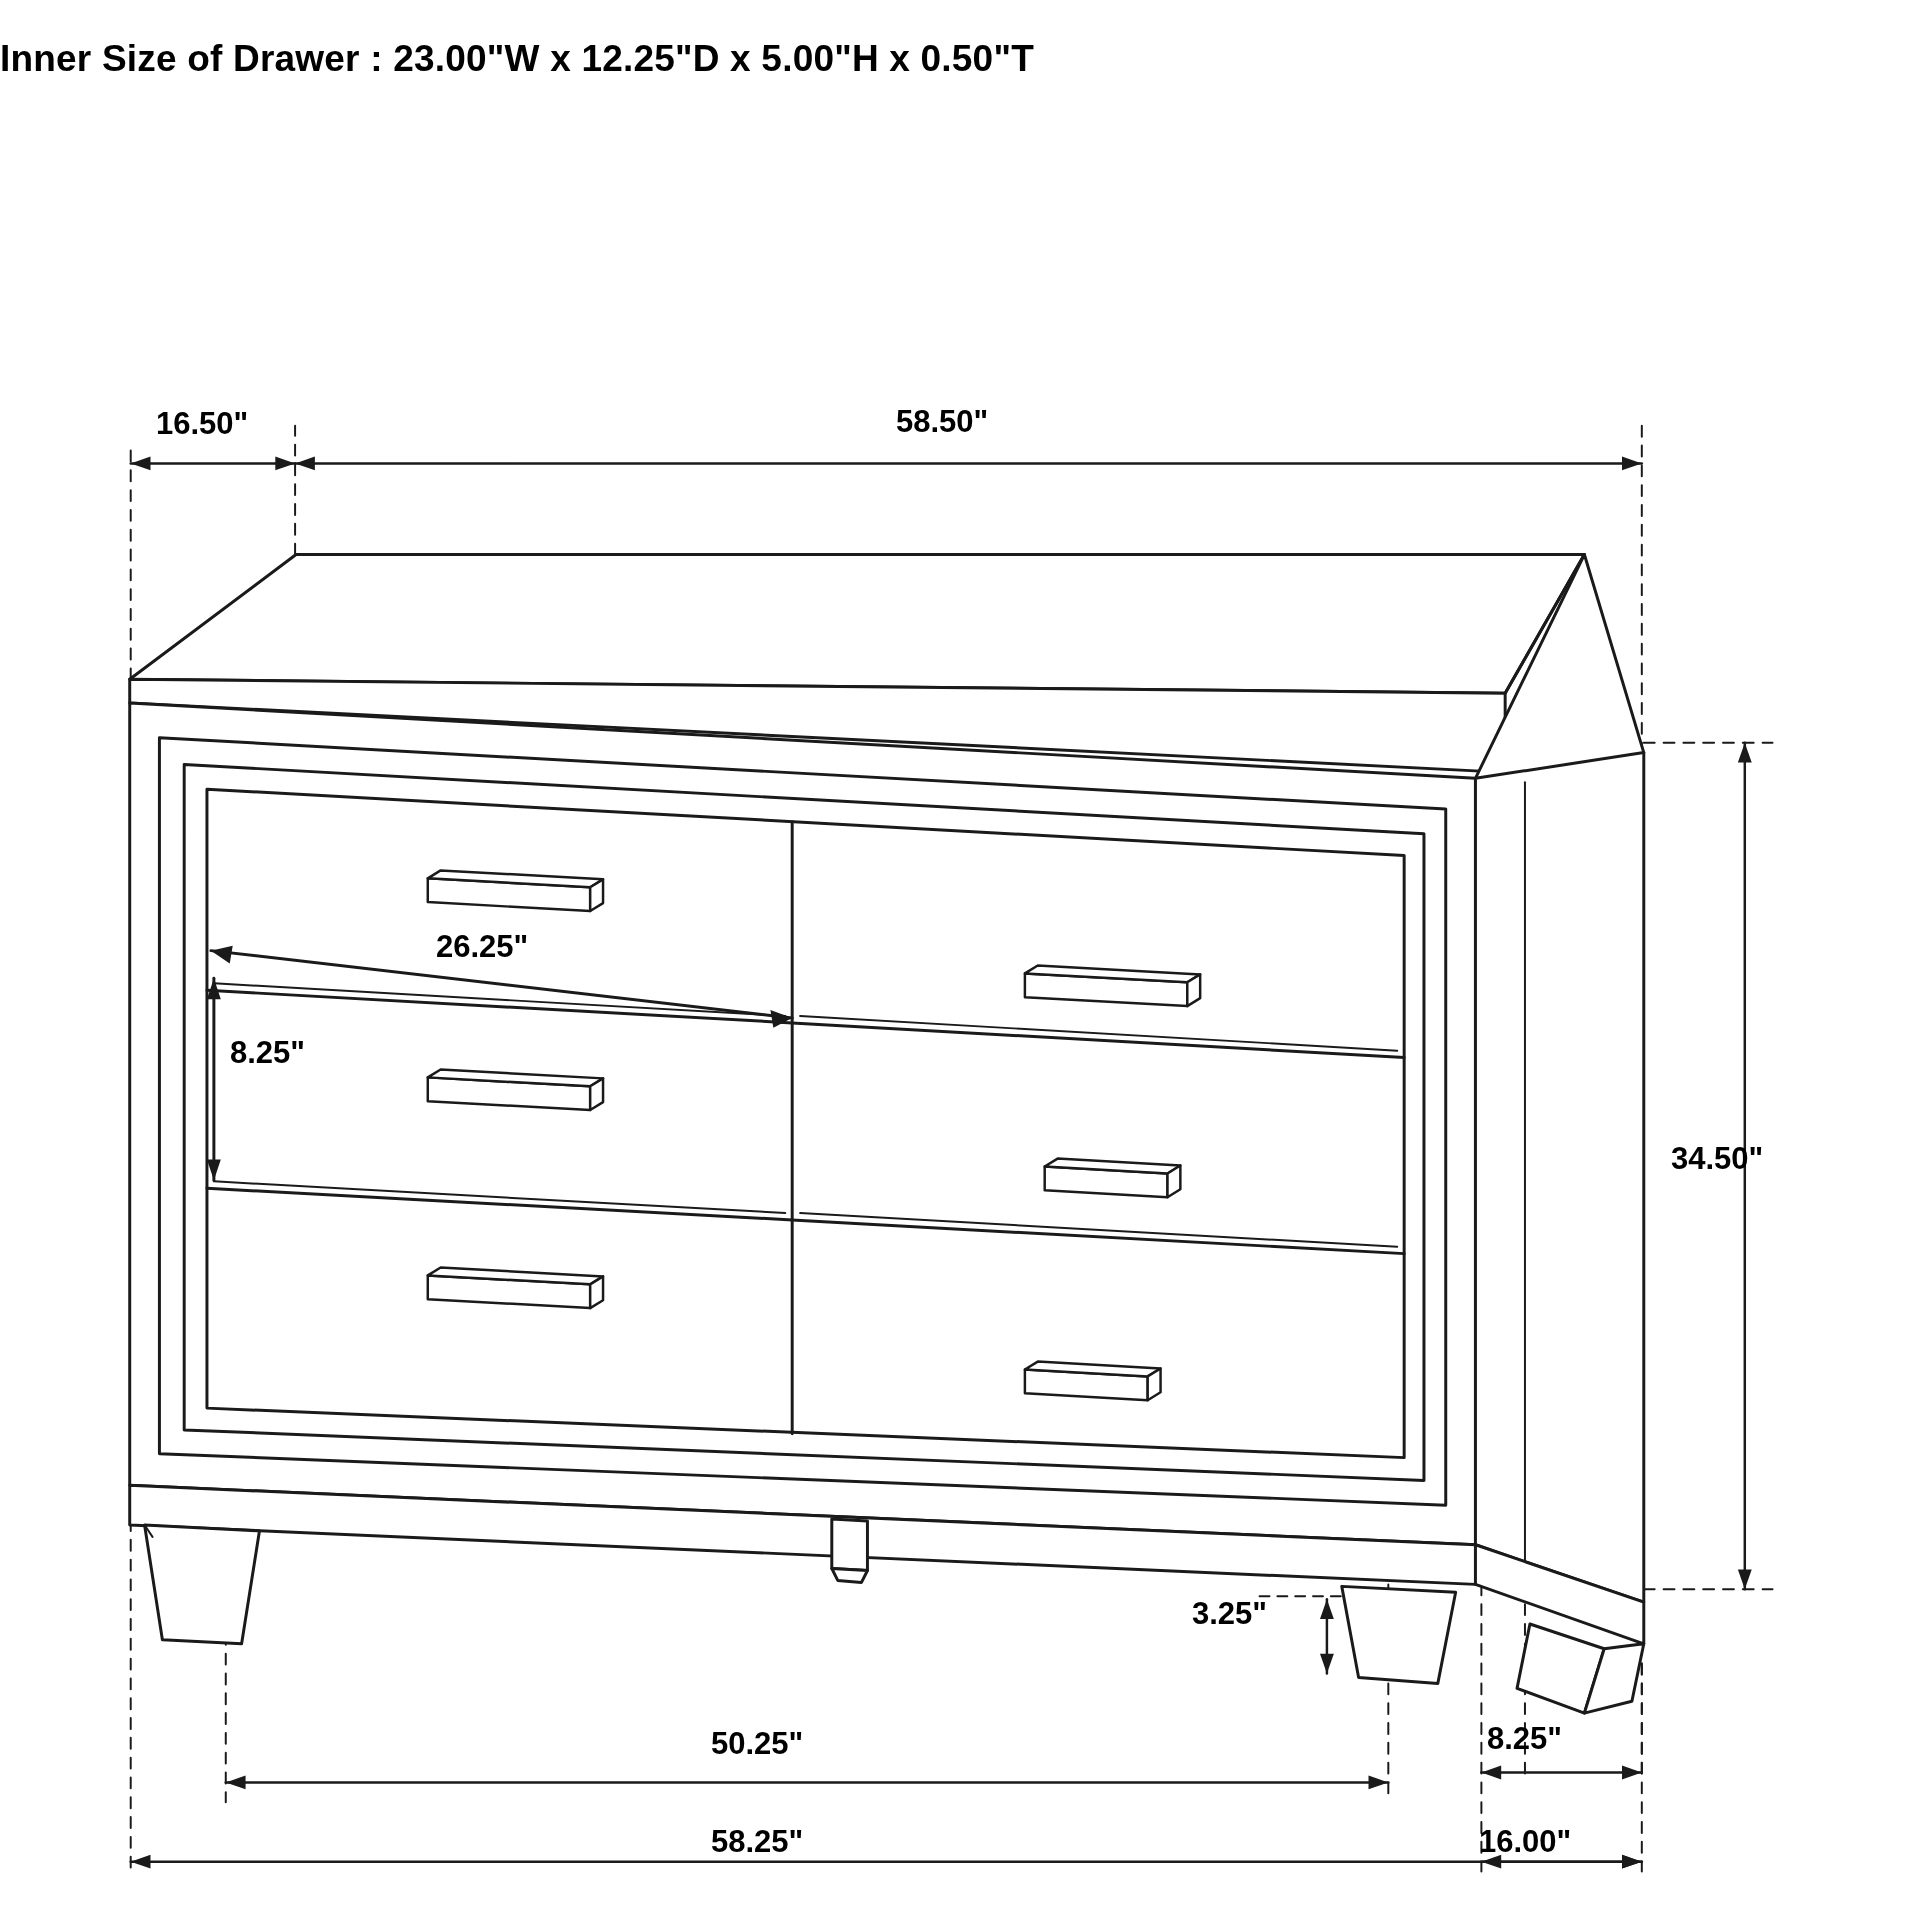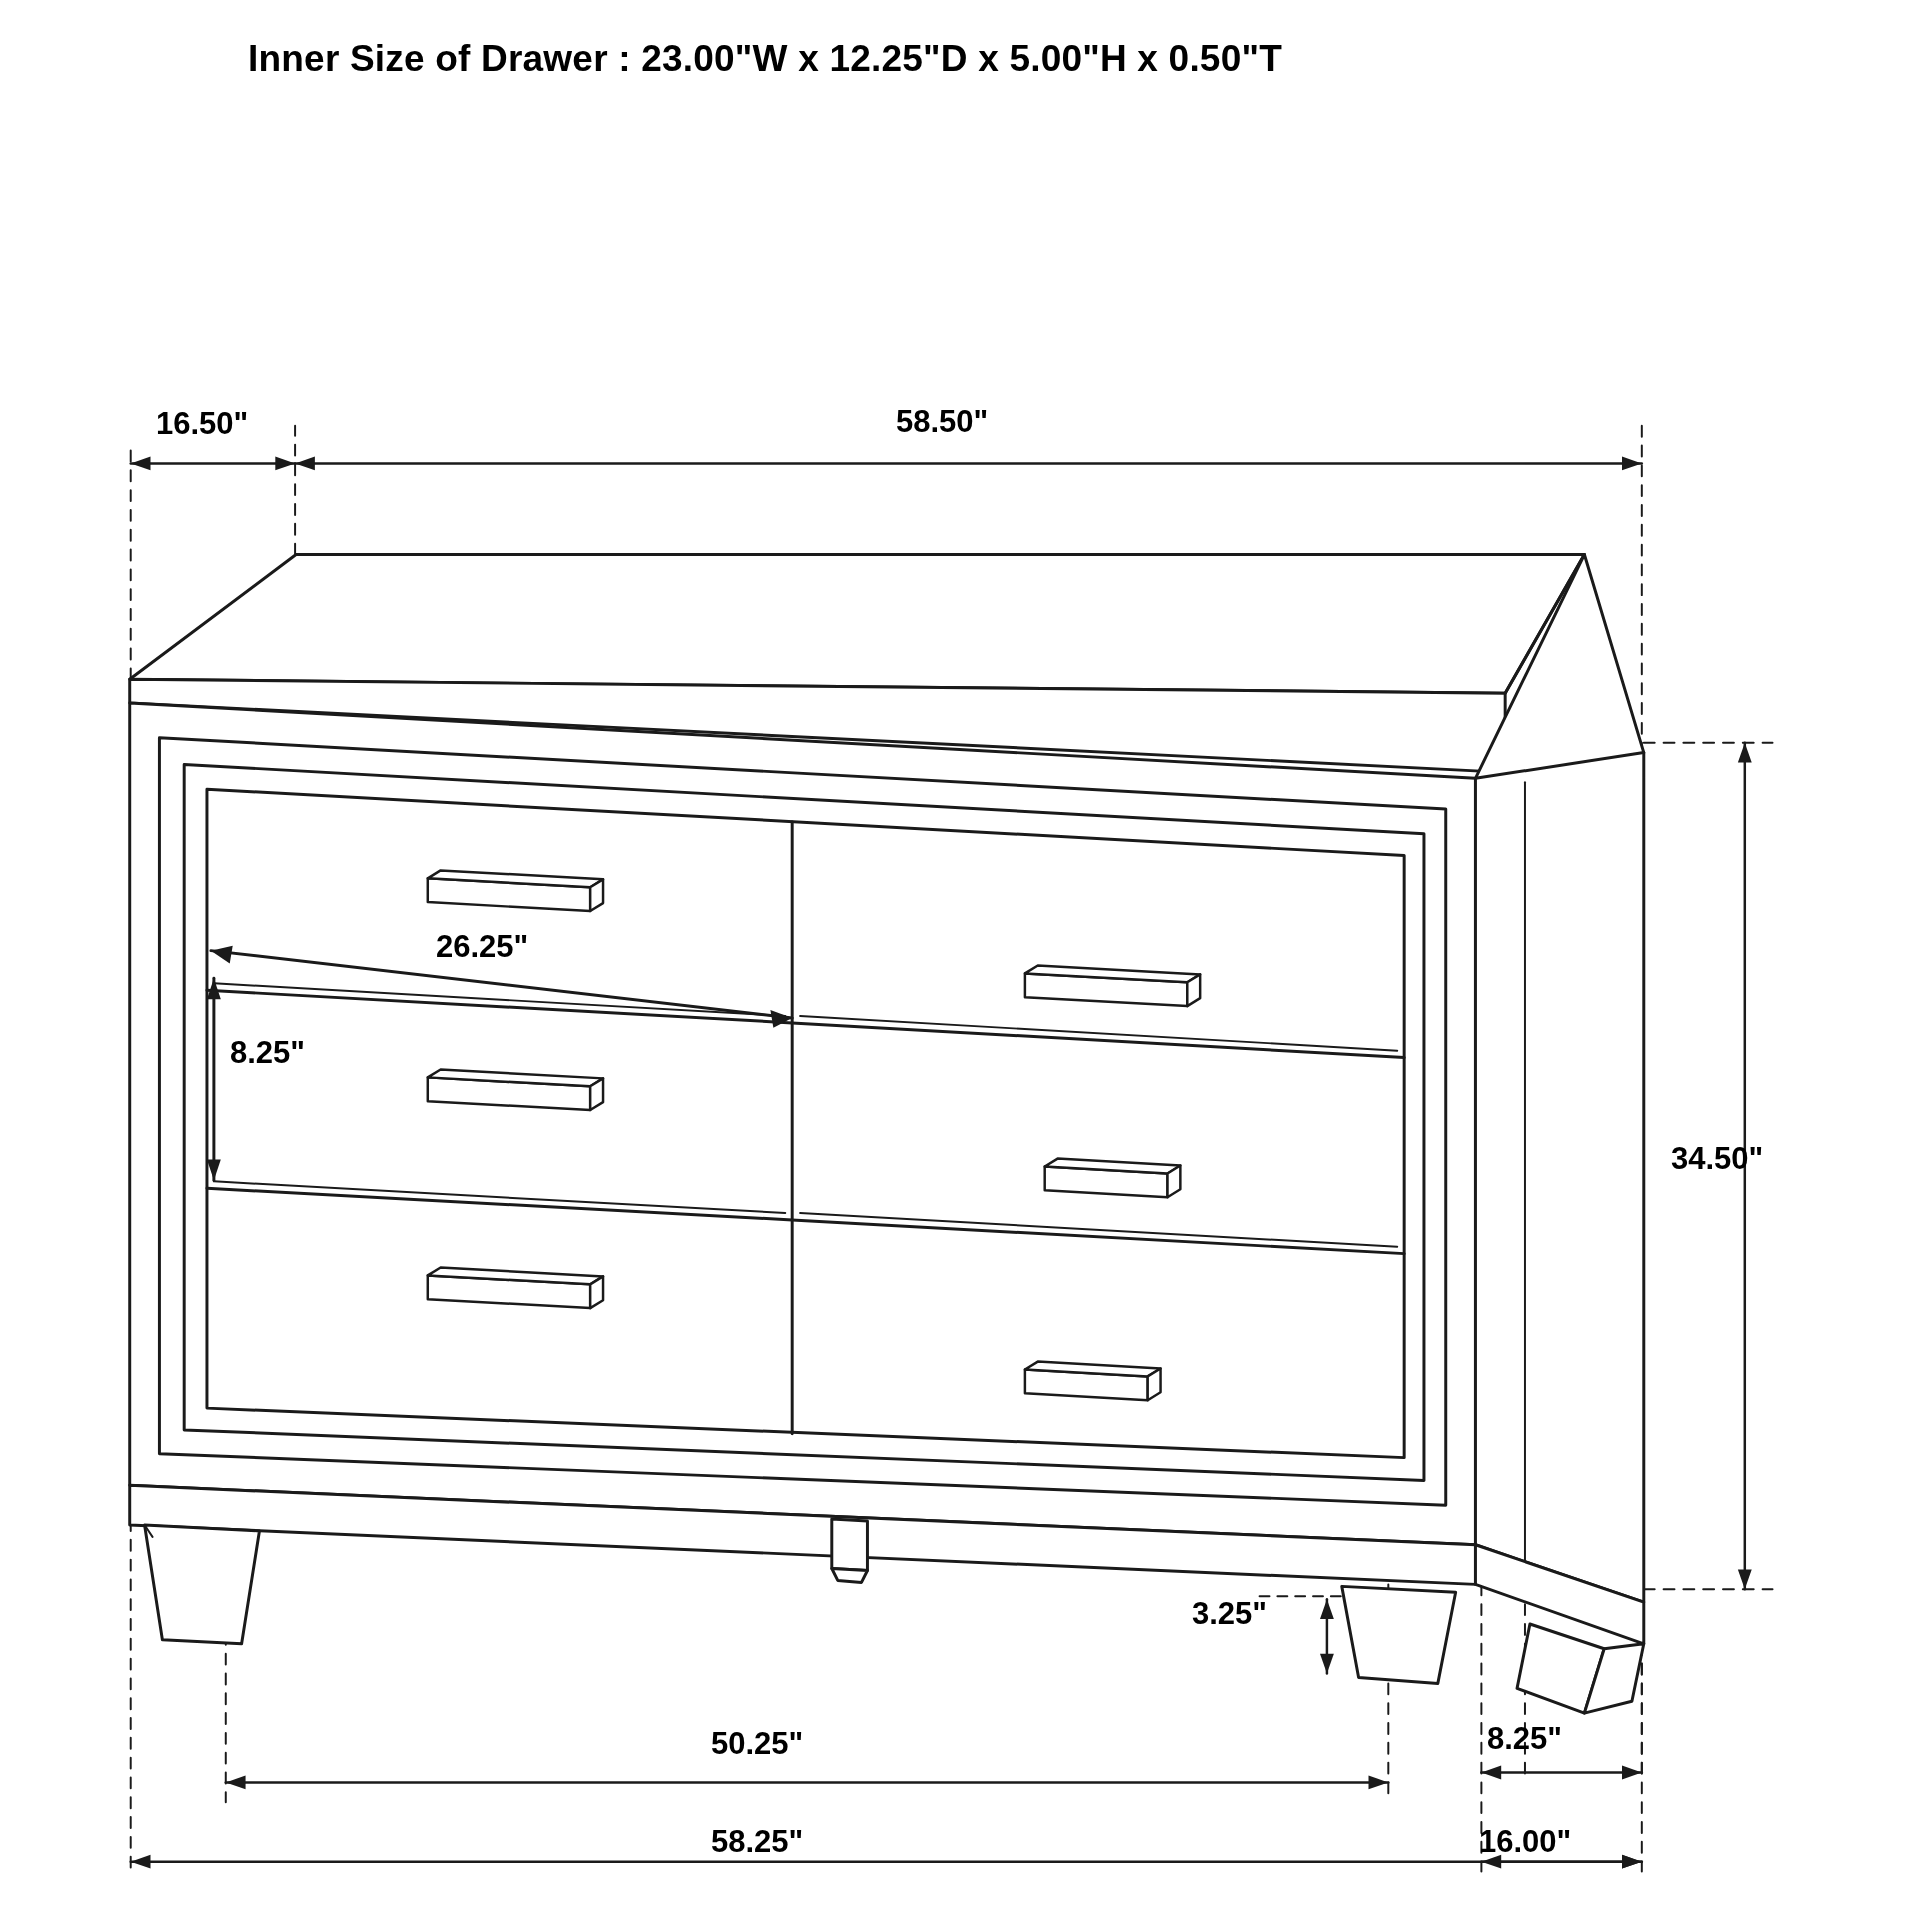--- a/index.html
+++ b/index.html
@@ -1,19 +1,19 @@
 <!DOCTYPE html>
 <html><head>
 <meta charset="utf-8">
 <style>
   html,body{margin:0;padding:0;background:#ffffff;}
   body{width:1927px;height:1927px;font-family:"Liberation Sans",sans-serif;color:#000;}
   #stage{position:relative;width:1927px;height:1927px;overflow:hidden;}
   #title{
-    position:absolute;left:0;top:38px;width:1530px;text-align:center;
+    position:absolute;left:0;top:38px;width:1530px;text-align:left;
     font-size:37px;font-weight:bold;letter-spacing:0.2px;
   }
   svg#dwg{position:absolute;left:0;top:0;width:1927px;height:1927px;}
   .dimtext{
     position:absolute;font-size:31px;font-weight:bold;white-space:nowrap;
   }
 </style>
 </head>
 <body>
 

